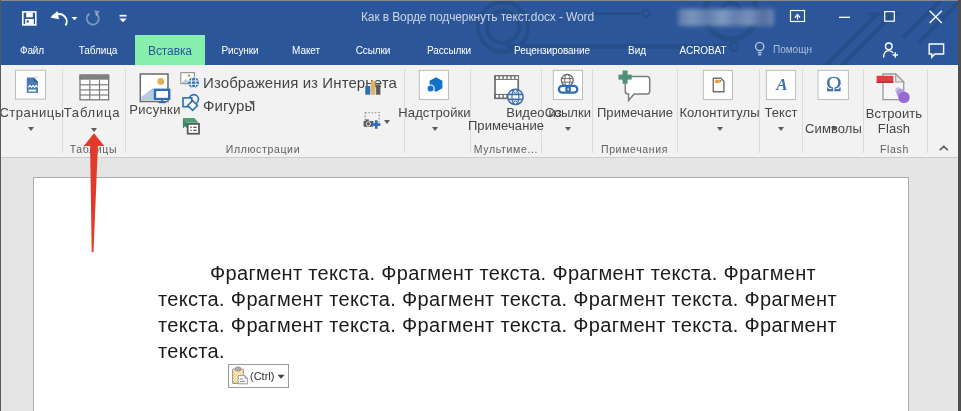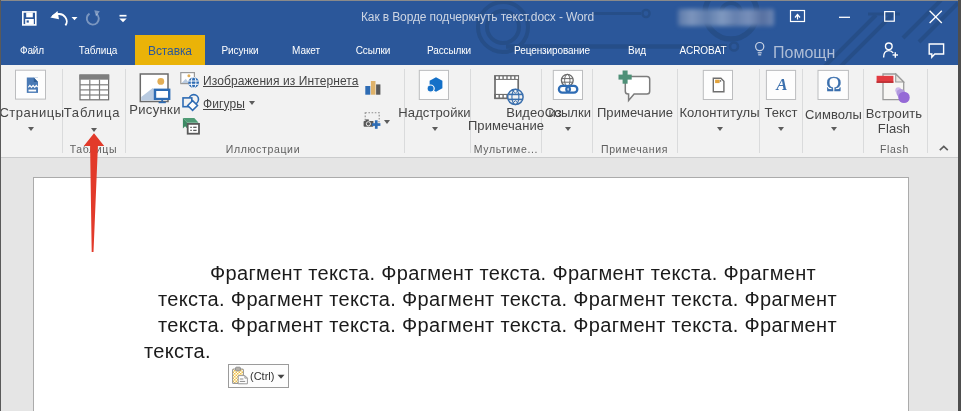--- a/index.html
+++ b/index.html
@@ -12,29 +12,29 @@
   #topline { position:absolute; left:0; top:0; width:961px; height:1px; background:#8a8a8a; z-index:9; }
   #leftline { position:absolute; left:0; top:0; width:1px; height:411px; background:#5a5a5a; z-index:9; }
   #rightstrip { position:absolute; left:958px; top:0; width:3px; height:411px; background:#4e4e4e; z-index:9; }
 
   #title { position:absolute; top:10px; left:-3px; width:961px; text-align:center; font-size:12px; color:#cdd5e3; letter-spacing:-0.12px; }
   #blurbox { position:absolute; left:678px; top:9px; width:96px; height:17px; border-radius:2px;
      background:linear-gradient(90deg,#5b79a9 0%,#7d95bd 14%,#5e7cab 30%,#8099c0 46%,#647fae 60%,#7890ba 74%,#566fa0 88%,#6d87b4 100%);
      filter:blur(2px); }
 
   .tab { position:absolute; top:44.8px; font-size:10px; color:#fff; white-space:nowrap; transform:translateX(-50%); letter-spacing:-0.1px;text-align:right; }
-  #activetab { position:absolute; left:135px; top:35px; width:70px; height:30px; background:#eab308; }
+  #activetab { position:absolute; left:135px; top:35px; width:70px; height:30px; background:#86efac; }
   #activetab span { position:absolute; left:50%; top:9px; transform:translateX(-50%); font-size:12px; color:#2b579a; letter-spacing:-0.1px;}
-  #pomosh { position:absolute; left:773px; top:44px; font-size:16px; color:#aebdd6; }
+  #pomosh { position:absolute; left:773px; top:44px; font-size:10px; color:#aebdd6; }
 
   
   #ribbon { position:absolute; left:0; top:65px; width:961px; height:93px; background:#f2f2f2; border-bottom:1px solid #cbcccd; }
   .gdiv { position:absolute; top:69px; width:1px; height:84px; background:#dadbdc; }
   .blabel { position:absolute; font-size:13px; color:#454545; white-space:nowrap; transform:translateX(-50%); letter-spacing:0.1px; margin-top:-2px; }
-  .slabel { position:absolute; font-size:12px; color:#454545; white-space:nowrap; letter-spacing:0.1px; margin-top:-1px;text-decoration:underline; }
+  .slabel { position:absolute; font-size:15px; color:#454545; white-space:nowrap; letter-spacing:0.1px; margin-top:-1px; }
   .glabel { position:absolute; top:143px; font-size:10.5px; color:#5f5f5f; white-space:nowrap; transform:translateX(-50%); letter-spacing:0.65px; }
   .dar { position:absolute; width:0; height:0; border-left:3.5px solid transparent; border-right:3.5px solid transparent; border-top:4px solid #5c5c5c; transform:translateX(-50%); }
 
   
   #page { position:absolute; left:33px; top:177px; width:876px; height:234px; background:#fff; border:1px solid #ababab; border-bottom:none; }
   .dline { position:absolute; font-size:20px; color:#1b1b1b; white-space:nowrap; letter-spacing:0.33px; line-height:20px; }
   #paste { position:absolute; left:228px; top:364px; width:61px; height:24px; background:#fdfdfd; border:1px solid #9b9b9b; }
 </style>
 </head>
 <body>
@@ -312,21 +312,21 @@
   <div class="blabel" style="left:155px; top:104px; letter-spacing:0.35px">Рисунки</div>
   <div class="slabel" style="left:203px; top:74.5px">Изображения из Интернета</div>
   <div class="slabel" style="left:203px; top:97.5px">Фигуры</div>
   <div class="blabel" style="left:434.5px; top:106.5px">Надстройки</div>
   <div class="blabel" style="left:534px; top:106.5px">Видео из</div>
   <div class="blabel" style="left:506px; top:119.5px">Примечание</div>
   <div class="blabel" style="left:568px; top:106.5px">Ссылки</div>
   <div class="blabel" style="left:635px; top:106.5px">Примечание</div>
   <div class="blabel" style="left:719.5px; top:106.5px">Колонтитулы</div>
   <div class="blabel" style="left:781px; top:106.5px">Текст</div>
-  <div class="blabel" style="left:833.5px; top:109px">Символы</div>
+  <div class="blabel" style="left:833.5px; top:123px">Символы</div>
   <div class="blabel" style="left:894px; top:107.5px">Встроить</div>
   <div class="blabel" style="left:894px; top:122.5px">Flash</div>
 
   <div class="glabel" style="left:93.5px">Таблицы</div>
   <div class="glabel" style="left:263px">Иллюстрации</div>
   <div class="glabel" style="left:506px">Мультиме...</div>
   <div class="glabel" style="left:634.5px">Примечания</div>
   <div class="glabel" style="left:894.5px">Flash</div>
 
   <div class="dar" style="left:31px; top:126.5px"></div>
@@ -336,21 +336,21 @@
   <div class="dar" style="left:434.5px; top:126.5px"></div>
   <div class="dar" style="left:568px; top:126.5px"></div>
   <div class="dar" style="left:719.5px; top:126.5px"></div>
   <div class="dar" style="left:781px; top:126.5px"></div>
   <div class="dar" style="left:833.5px; top:126.5px"></div>
 
   <div id="page"></div>
   <div class="dline" style="left:210px; top:262.8px">Фрагмент текста. Фрагмент текста. Фрагмент текста. Фрагмент</div>
   <div class="dline" style="left:158px; top:289.1px">текста. Фрагмент текста. Фрагмент текста. Фрагмент текста. Фрагмент</div>
   <div class="dline" style="left:158px; top:315.4px">текста. Фрагмент текста. Фрагмент текста. Фрагмент текста. Фрагмент</div>
-  <div class="dline" style="left:144px; top:341.3px">текста.</div>
+  <div class="dline" style="left:158px; top:341.3px">текста.</div>
 
   <div id="paste"></div>
   <svg id="pastesvg" class="abs" style="left:228px;top:364px;z-index:5" width="61" height="24" viewBox="0 0 61 24">
     <defs>
       <pattern id="chk" width="3" height="3" patternUnits="userSpaceOnUse">
         <rect width="3" height="3" fill="#fff"></rect>
         <rect width="1.5" height="1.5" fill="#f3c242"></rect>
         <rect x="1.5" y="1.5" width="1.5" height="1.5" fill="#f3c242"></rect>
       </pattern>
     </defs>

